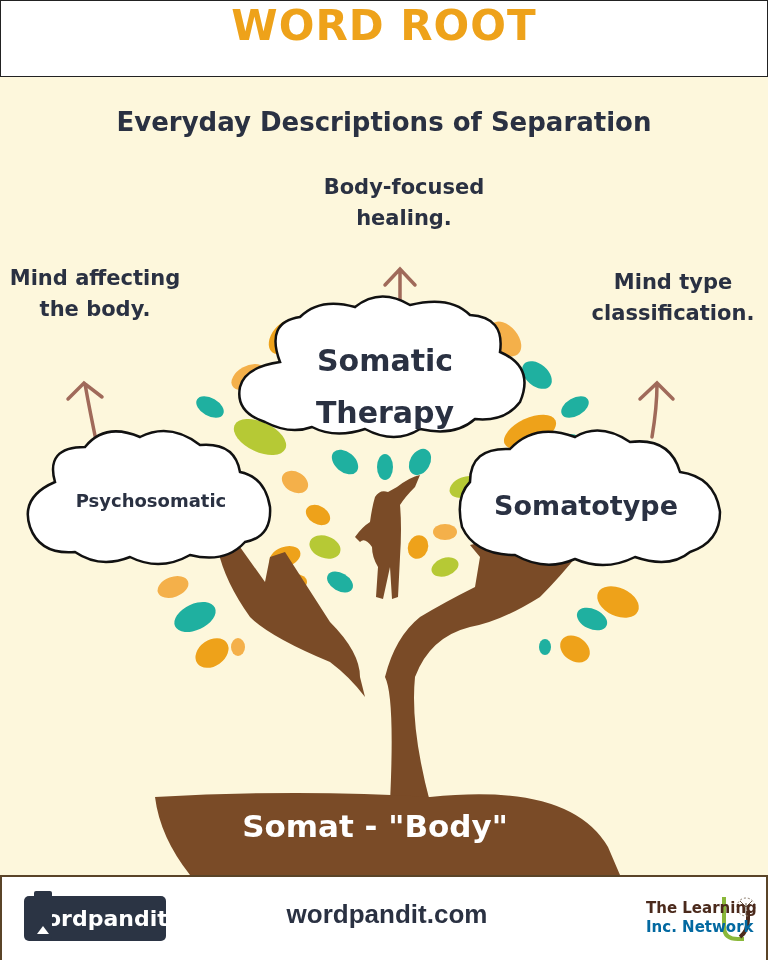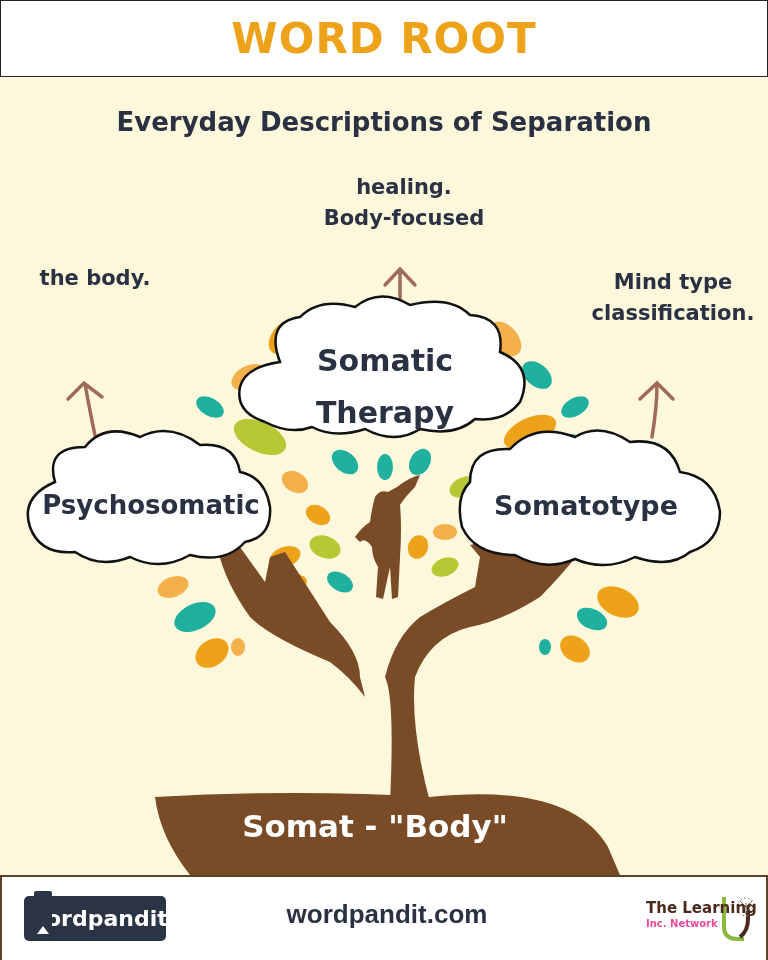--- a/index.html
+++ b/index.html
@@ -1,21 +1,21 @@
 <!DOCTYPE html>
 <html><head>
 <meta charset="utf-8">
 <style>
   * { box-sizing: border-box; margin: 0; padding: 0; }
   html, body { width: 768px; height: 960px; overflow: hidden; background: #fdf7dc; }
   body { position: relative; font-family: "Liberation Sans", "DejaVu Sans", sans-serif; }
   .header {
     position: absolute; left: 0; top: 0; width: 768px; height: 77px;
     background: #ffffff; border: 1.5px solid #222; display: flex;
-    align-items: center; justify-content: center;
+    align-items: flex-start; justify-content: center;
   }
   .header-title {
     color: #eea21a; font-weight: 700; font-size: 42px; letter-spacing: 1px;
     font-family: "DejaVu Sans", sans-serif;
   }
   .main { position: absolute; left: 0; top: 77px; width: 768px; height: 798px; background: #fdf7dc; }
   .subtitle {
     position: absolute; left: 0; top: 30px; width: 768px; text-align: center;
     color: #2a3142; font-weight: 700; font-size: 26px; font-family: "DejaVu Sans", sans-serif;
   }
@@ -25,21 +25,21 @@
   }
   .desc-top { left: 284px; top: 95px; width: 240px; }
   .desc-left { left: 0px; top: 186px; width: 190px; }
   .desc-right { left: 578px; top: 190px; width: 190px; }
   svg.art { position: absolute; left: 0; top: 0; }
   .cloud-label {
     position: absolute; color: #2a3142; font-weight: 700; text-align: center;
     font-family: "DejaVu Sans", sans-serif;
   }
   .cl-center { left: 270px; top: 258px; width: 230px; font-size: 30px; line-height: 52px; }
-  .cl-left { left: 26px; top: 413px; width: 250px; font-size: 26px; }
+  .cl-left { left: 26px; top: 413px; width: 250px; font-size: 18px; }
   .cl-right { left: 466px; top: 413px; width: 240px; font-size: 27px; }
   .root-label {
     position: absolute; left: 210px; top: 731px; width: 330px; text-align: center;
     color: #ffffff; font-weight: 700; font-size: 31px; font-family: "DejaVu Sans", sans-serif;
   }
   .footer {
     position: absolute; left: 0; top: 875px; width: 768px; height: 85px; background: #fff;
     border-top: 2px solid #5a4428; border-left: 2px solid #5a4428; border-right: 2px solid #5a4428;
   }
   .wp-logo {
@@ -55,21 +55,21 @@
   .wp-logo .bookmark::after {
     content: ""; position: absolute; left: 3px; bottom: 5px; width: 0; height: 0;
     border-left: 6px solid transparent; border-right: 6px solid transparent; border-bottom: 8px solid #fff;
   }
   .site-url {
     position: absolute; left: 230px; top: 22px; width: 310px; text-align: center;
     color: #2a3142; font-weight: 700; font-size: 26px; font-family: Liberation Sans, sans-serif;
   }
   .tl-logo { position: absolute; left: 600px; top: 16px; width: 160px; height: 50px; text-align: right; }
   .tl-logo .l1 { position: absolute; left: 44px; top: 6px; color: #4b2a1c; font-weight: 700; font-size: 15px; font-family: "DejaVu Sans", sans-serif; white-space: nowrap; }
-  .tl-logo .l2 { position: absolute; left: 44px; top: 25px; color: #ec4899; font-weight: 700; font-size: 10px; font-family: "DejaVu Sans", sans-serif; white-space: nowrap; }
+  .tl-logo .l2 { position: absolute; left: 44px; top: 25px; color: #0369a1; font-weight: 700; font-size: 15px; font-family: "DejaVu Sans", sans-serif; white-space: nowrap; }
 </style>
 </head>
 <body>
 
 <div class="header">
   <span class="header-title">WORD ROOT</span>
 </div>
 
 <div class="main">
   <div class="subtitle">Everyday Descriptions of Separation</div>
@@ -126,24 +126,25 @@
     </g>
 
     <g fill="#ffffff" stroke="#111" stroke-width="2.5">
       <path d="M280 285 Q265 245 300 240 Q320 220 355 230 Q380 210 410 228 Q450 218 470 238 Q505 240 500 275 Q535 290 520 325 Q505 345 475 342 Q455 360 420 352 Q395 368 365 352 Q335 362 312 350 Q290 358 265 345 Q235 335 240 310 Q245 290 280 285 Z"></path>
       <path d="M55 405 Q45 370 85 370 Q105 345 140 360 Q170 345 200 368 Q235 365 240 395 Q265 400 270 430 Q272 460 245 465 Q225 487 190 478 Q160 495 130 480 Q100 492 75 475 Q40 478 30 450 Q20 420 55 405 Z"></path>
       <path d="M470 405 Q470 370 510 372 Q535 345 575 360 Q600 345 630 365 Q670 360 680 395 Q715 400 720 435 Q720 465 690 475 Q670 492 635 480 Q605 495 575 482 Q545 495 515 478 Q475 478 462 450 Q455 420 470 405 Z"></path>
     </g>
   </svg>
 
   <div class="desc desc-top">
+    <div>Body-focused</div>
     <div>healing.</div>
-    <div>Body-focused</div>
   </div>
   <div class="desc desc-left">
+    <div>Mind affecting</div>
     <div>the body.</div>
   </div>
   <div class="desc desc-right">
     <div>Mind type</div>
     <div>classification.</div>
   </div>
 
   <div class="cloud-label cl-center">
     <div>Somatic</div>
     <div>Therapy</div>

